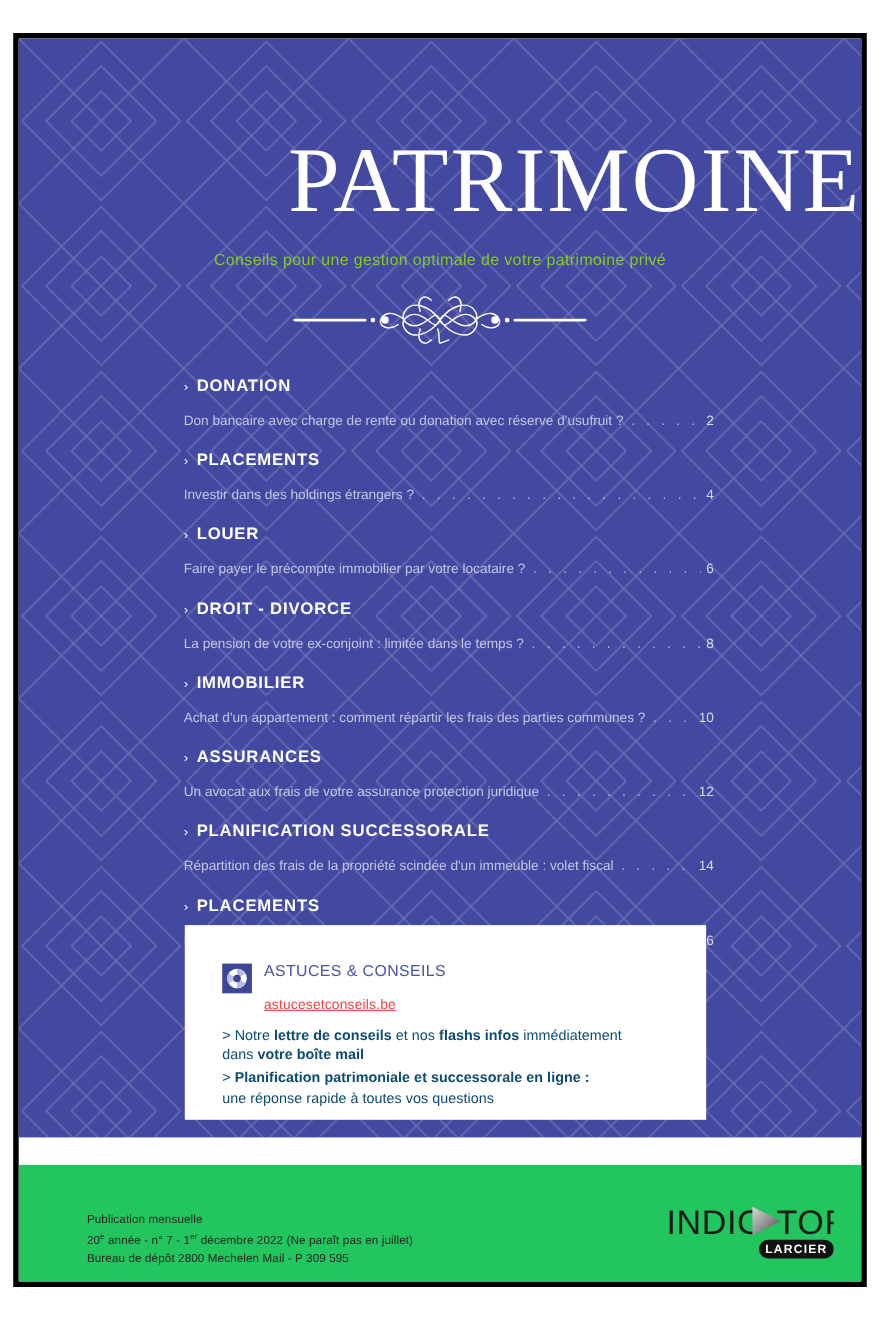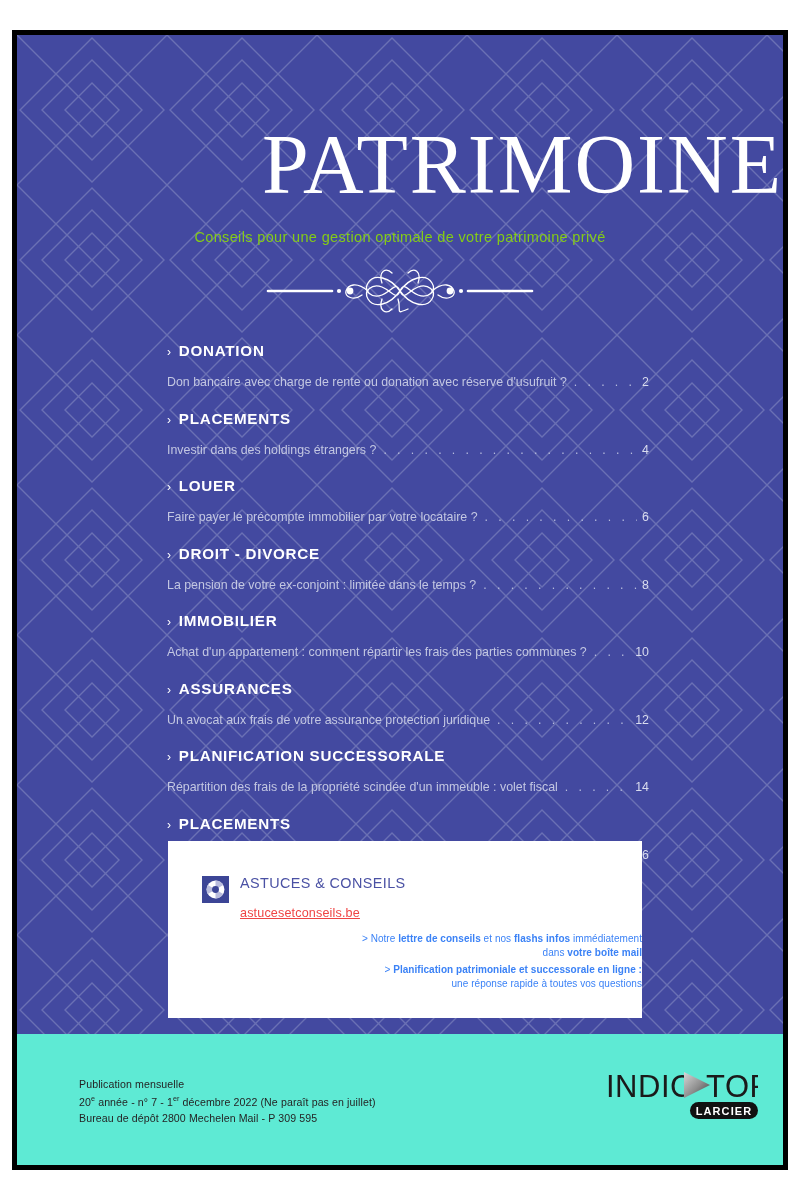--- a/index.html
+++ b/index.html
@@ -127,35 +127,34 @@
   }
   .promo-url {
     color:#ef4444;
     font-size:12.6px;
     margin-top:14px;
     letter-spacing:.15px;
     text-decoration:underline;
   }
   .promo-list { margin-top:12px; }
   .promo-item {
-    color:#3b82f6;
-    font-size:10px;
+    color:#0c4a6e;
+    font-size:13px;
     line-height:1.42;
     margin-bottom:2.5px;
     letter-spacing:.05px;
-    text-align:right;
   }
   .promo-item b { font-weight:700; }
 
   
   .footer {
     position:absolute;
-    left:0; top:999px;
+    left:0; top:1024px;
     width:766px; height:131px;
-    background:#5eead4;
+    background:#22c55e;
   }
   .foot-text {
     position:absolute;
     left:62px; top:42px;
     font-size:10.6px;
     line-height:1.56;
     color:#231f20;
     letter-spacing:.1px;
   }
   .foot-text sup { font-size:.68em; vertical-align:super; }

